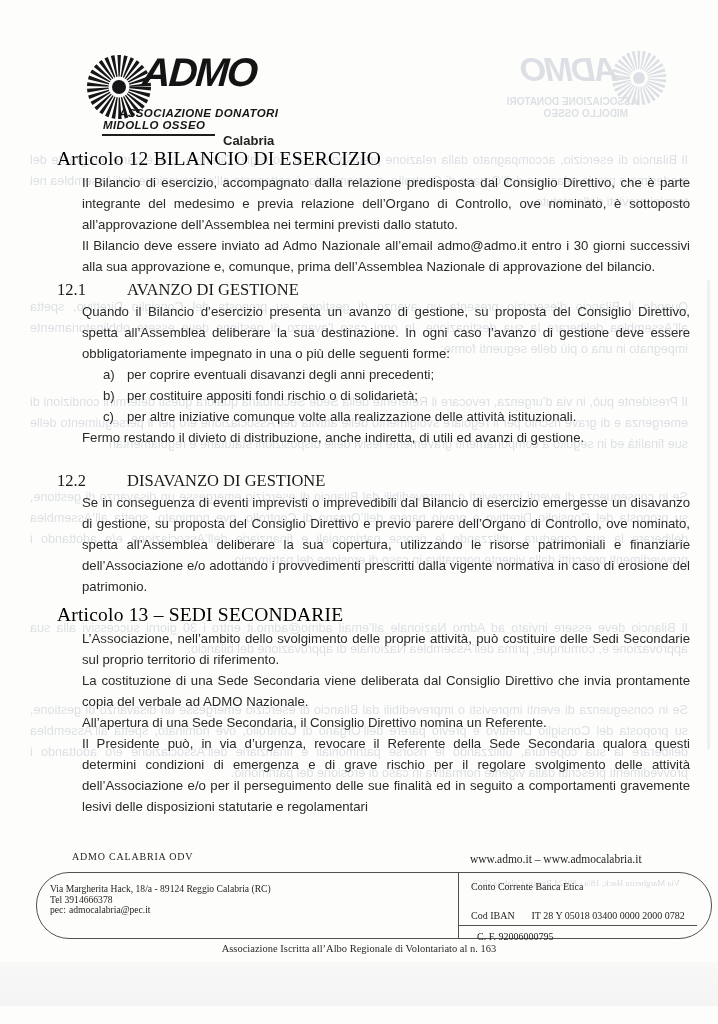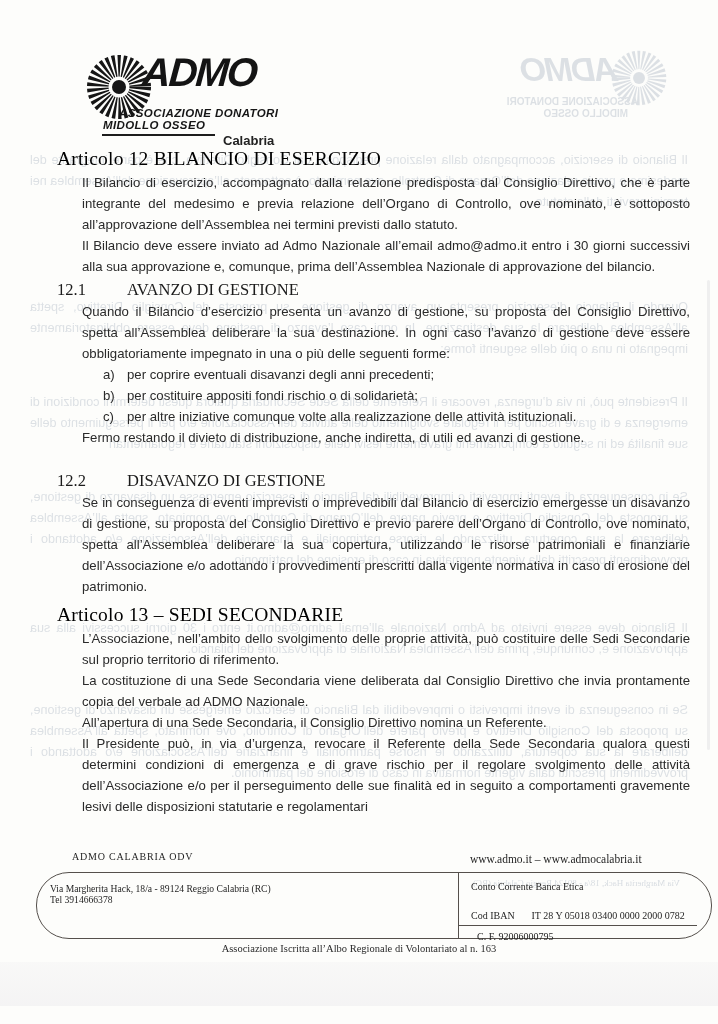--- a/index.html
+++ b/index.html
@@ -198,20 +198,23 @@
     <p class="body mt8">Il Presidente può, in via d’urgenza, revocare il Referente della Sede Secondaria qualora questi determini condizioni di emergenza e di grave rischio per il regolare svolgimento delle attività dell’Associazione e/o per il perseguimento delle sue finalità ed in seguito a comportamenti gravemente lesivi delle disposizioni statutarie e regolamentari</p>
   </main>
 
   <div class="footer-org">ADMO CALABRIA ODV</div>
   <div class="footer-web">www.admo.it – www.admocalabria.it</div>
 
   <footer class="footer-band">
     <div class="band-left">
       <div>Via Margherita Hack, 18/a - 89124 Reggio Calabria (RC)</div>
       <div>Tel 3914666378</div>
+      <div>
+        <span class="lbl">pec:</span><span>admocalabria@pec.it</span>
+      </div>
     </div>
     <div class="band-right">
       <div class="bank-row1">Conto Corrente Banca Etica</div>
       <div class="iban-row">
         <span class="iban-label">Cod IBAN</span>
         <span>IT 28 Y 05018 03400 0000 2000 0782</span>
       </div>
       <div class="cf-divider"></div>
       <div class="cf-row">C. F. 92006000795</div>
     </div>

